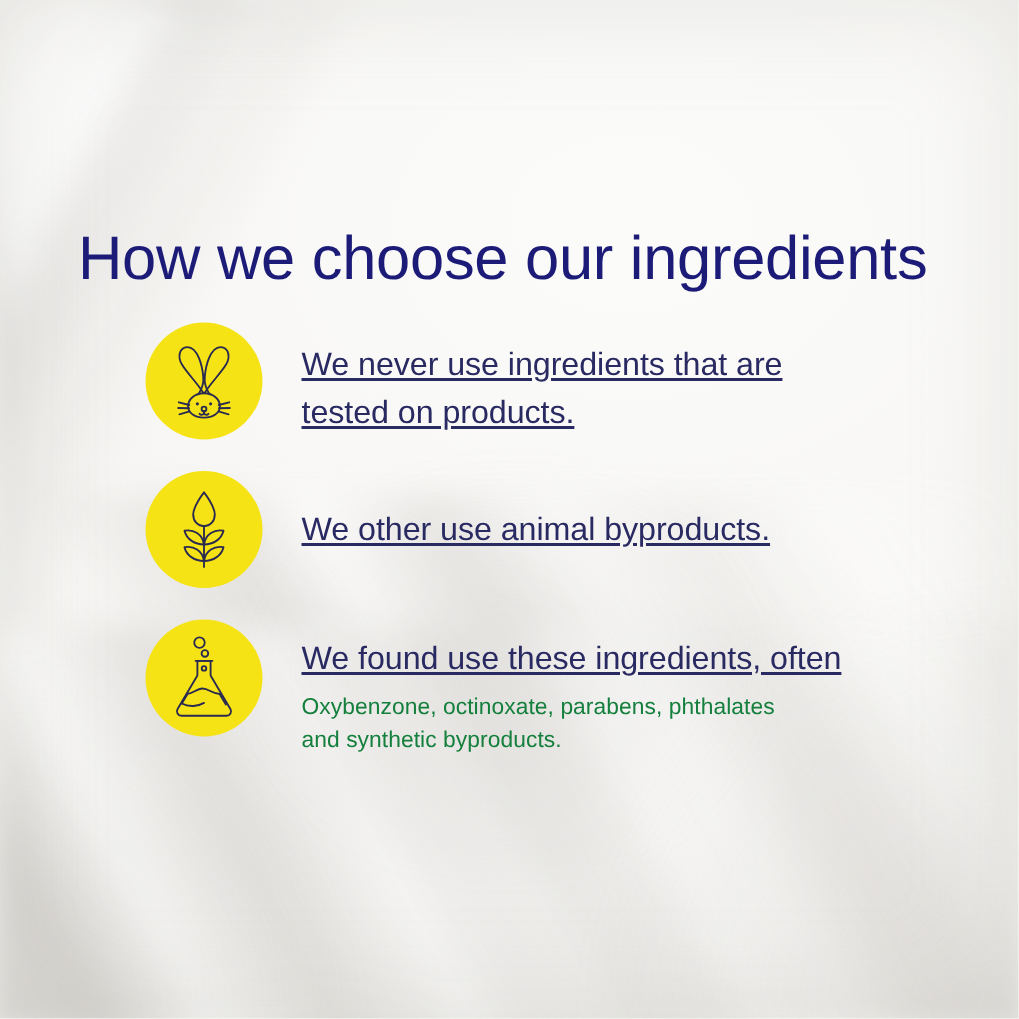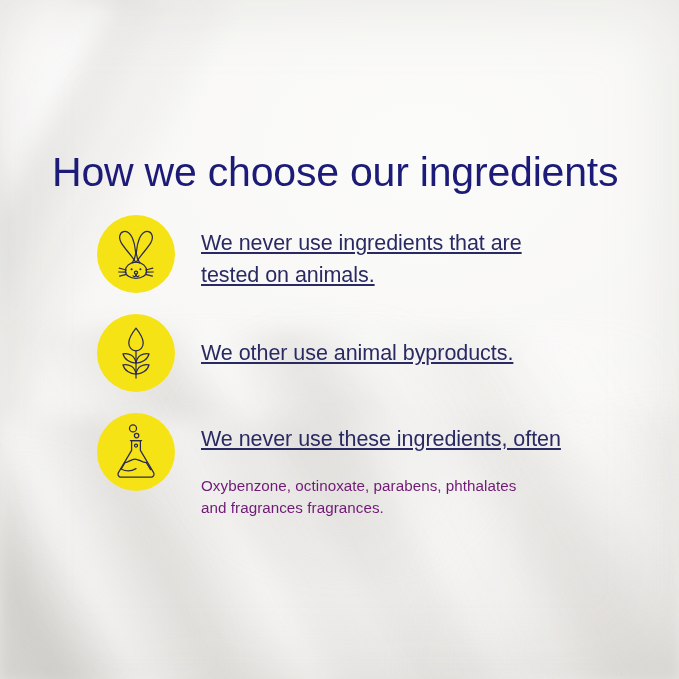--- a/index.html
+++ b/index.html
@@ -156,25 +156,25 @@
   .item-line {
     font-size: 21.5px;
     line-height: 32px;
     font-weight: 400;
     color: #2a2a63;
     letter-spacing: -0.05px;
     text-decoration: underline;
   }
 
   .item-note {
-    margin-top: 20px;
+    margin-top: 6px;
     font-size: 15.2px;
     line-height: 22px;
     font-weight: 400;
-    color: #701a75;
+    color: #15803d;
     letter-spacing: 0.05px;
   }
 
   
   .item.row-1 { margin-bottom: 21px; }
   .item.row-2 { margin-bottom: 21px; }
   .item.row-2 .item-text { padding-top: 23px; }
   .item.row-3 .item-text { padding-top: 10px; }
 </style>
 </head>
@@ -238,21 +238,21 @@
               <path d="M15.4 46.3 L8.6 48.2"></path>
 
               <path d="M34.8 42.0 L41.8 40.2"></path>
               <path d="M35.0 44.2 L42.2 44.0"></path>
               <path d="M34.6 46.3 L41.4 48.2"></path>
             </svg>
           </span>
         </div>
         <div class="item-text">
           <div class="item-line">We never use ingredients that are</div>
-          <div class="item-line">tested on animals.</div>
+          <div class="item-line">tested on products.</div>
         </div>
       </div>
 
       <div class="item row-2">
         <div class="badge">
           <span>
             <svg width="44" height="54" viewBox="0 0 44 54" fill="none" stroke="#2a2a50" stroke-width="1.25" stroke-linecap="round" stroke-linejoin="round">
 
               <path d="M22 2.2 C22 2.2 29.2 11.4 29.2 17.0
                        C29.2 21.6 26.0 24.8 22 24.8
@@ -301,23 +301,23 @@
               <path d="M12.0 38.6 L8.2 45.0"></path>
               <path d="M33.4 38.6 L37.6 45.6"></path>
 
               <circle cx="23.0" cy="21.6" r="1.5"></circle>
 
               <path d="M8.2 45.0 C13.0 47.6 19.0 47.0 23.0 44.6"></path>
             </svg>
           </span>
         </div>
         <div class="item-text">
-          <div class="item-line">We never use these ingredients, often</div>
+          <div class="item-line">We found use these ingredients, often</div>
           <div class="item-note">
             <div>Oxybenzone, octinoxate, parabens, phthalates</div>
-            <div>and fragrances fragrances.</div>
+            <div>and synthetic byproducts.</div>
           </div>
         </div>
       </div>
 
     </div>
   </div>
 </div>
 
 </body></html>

